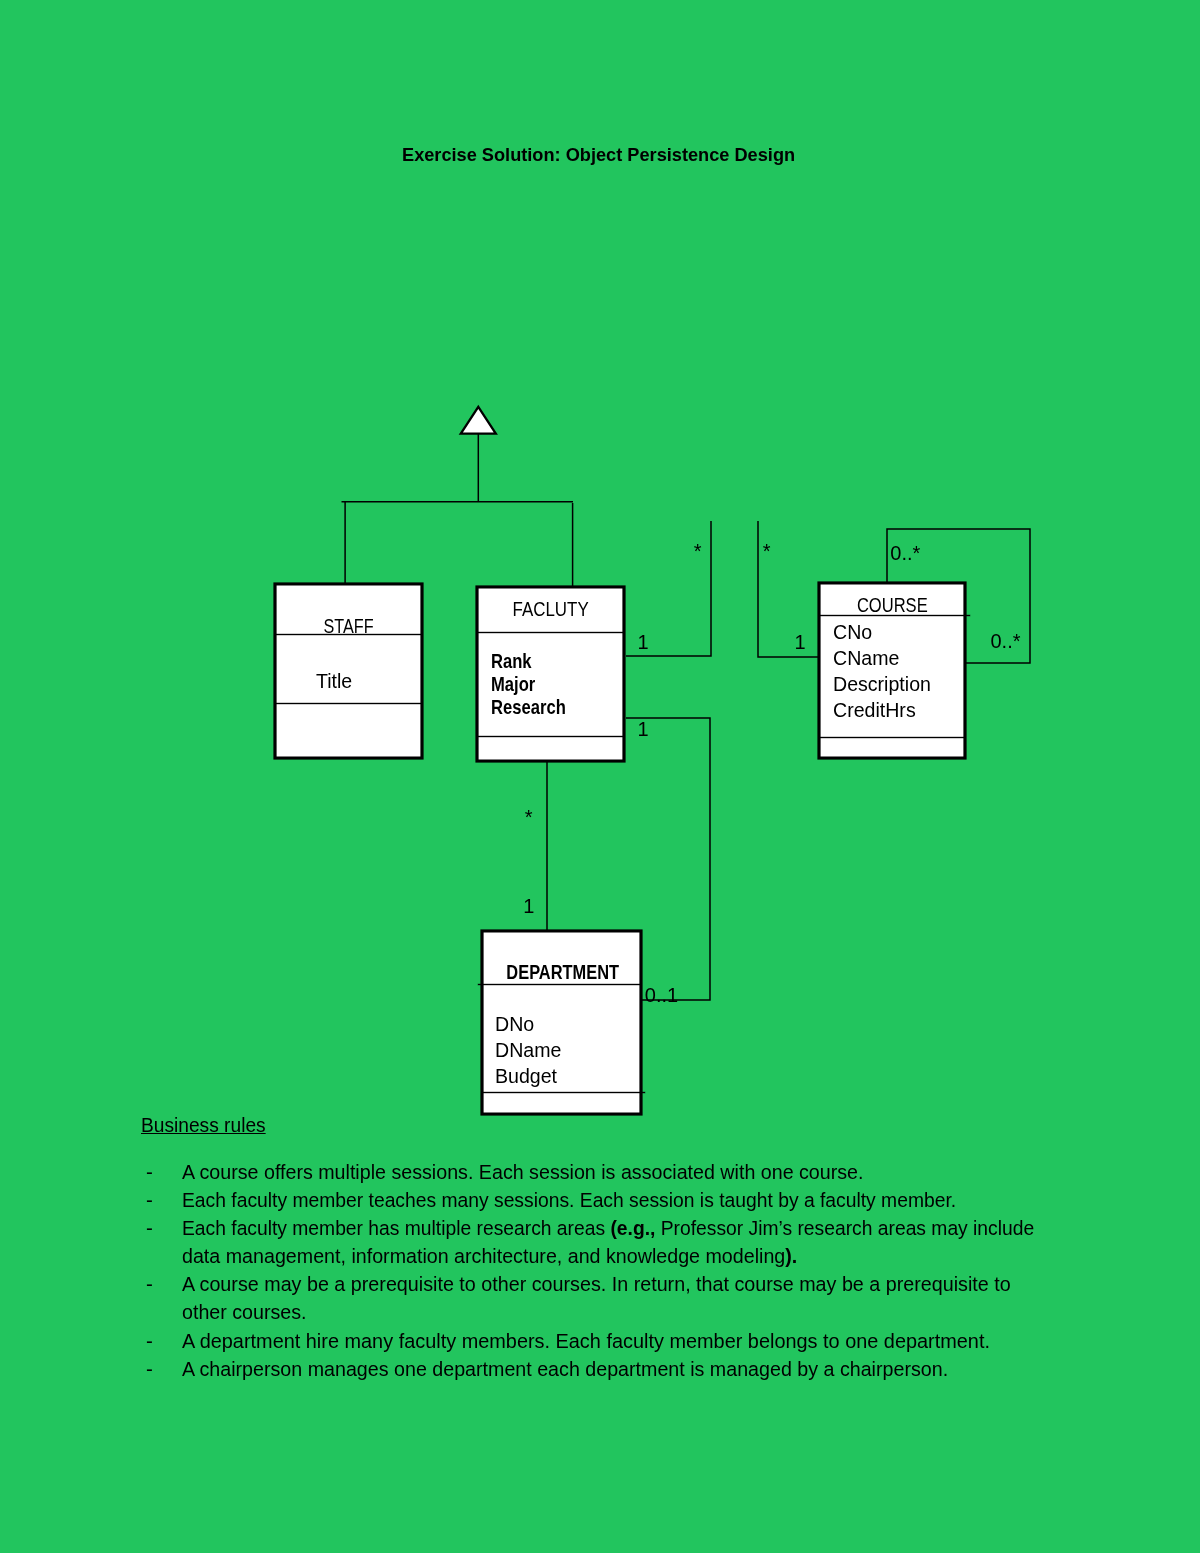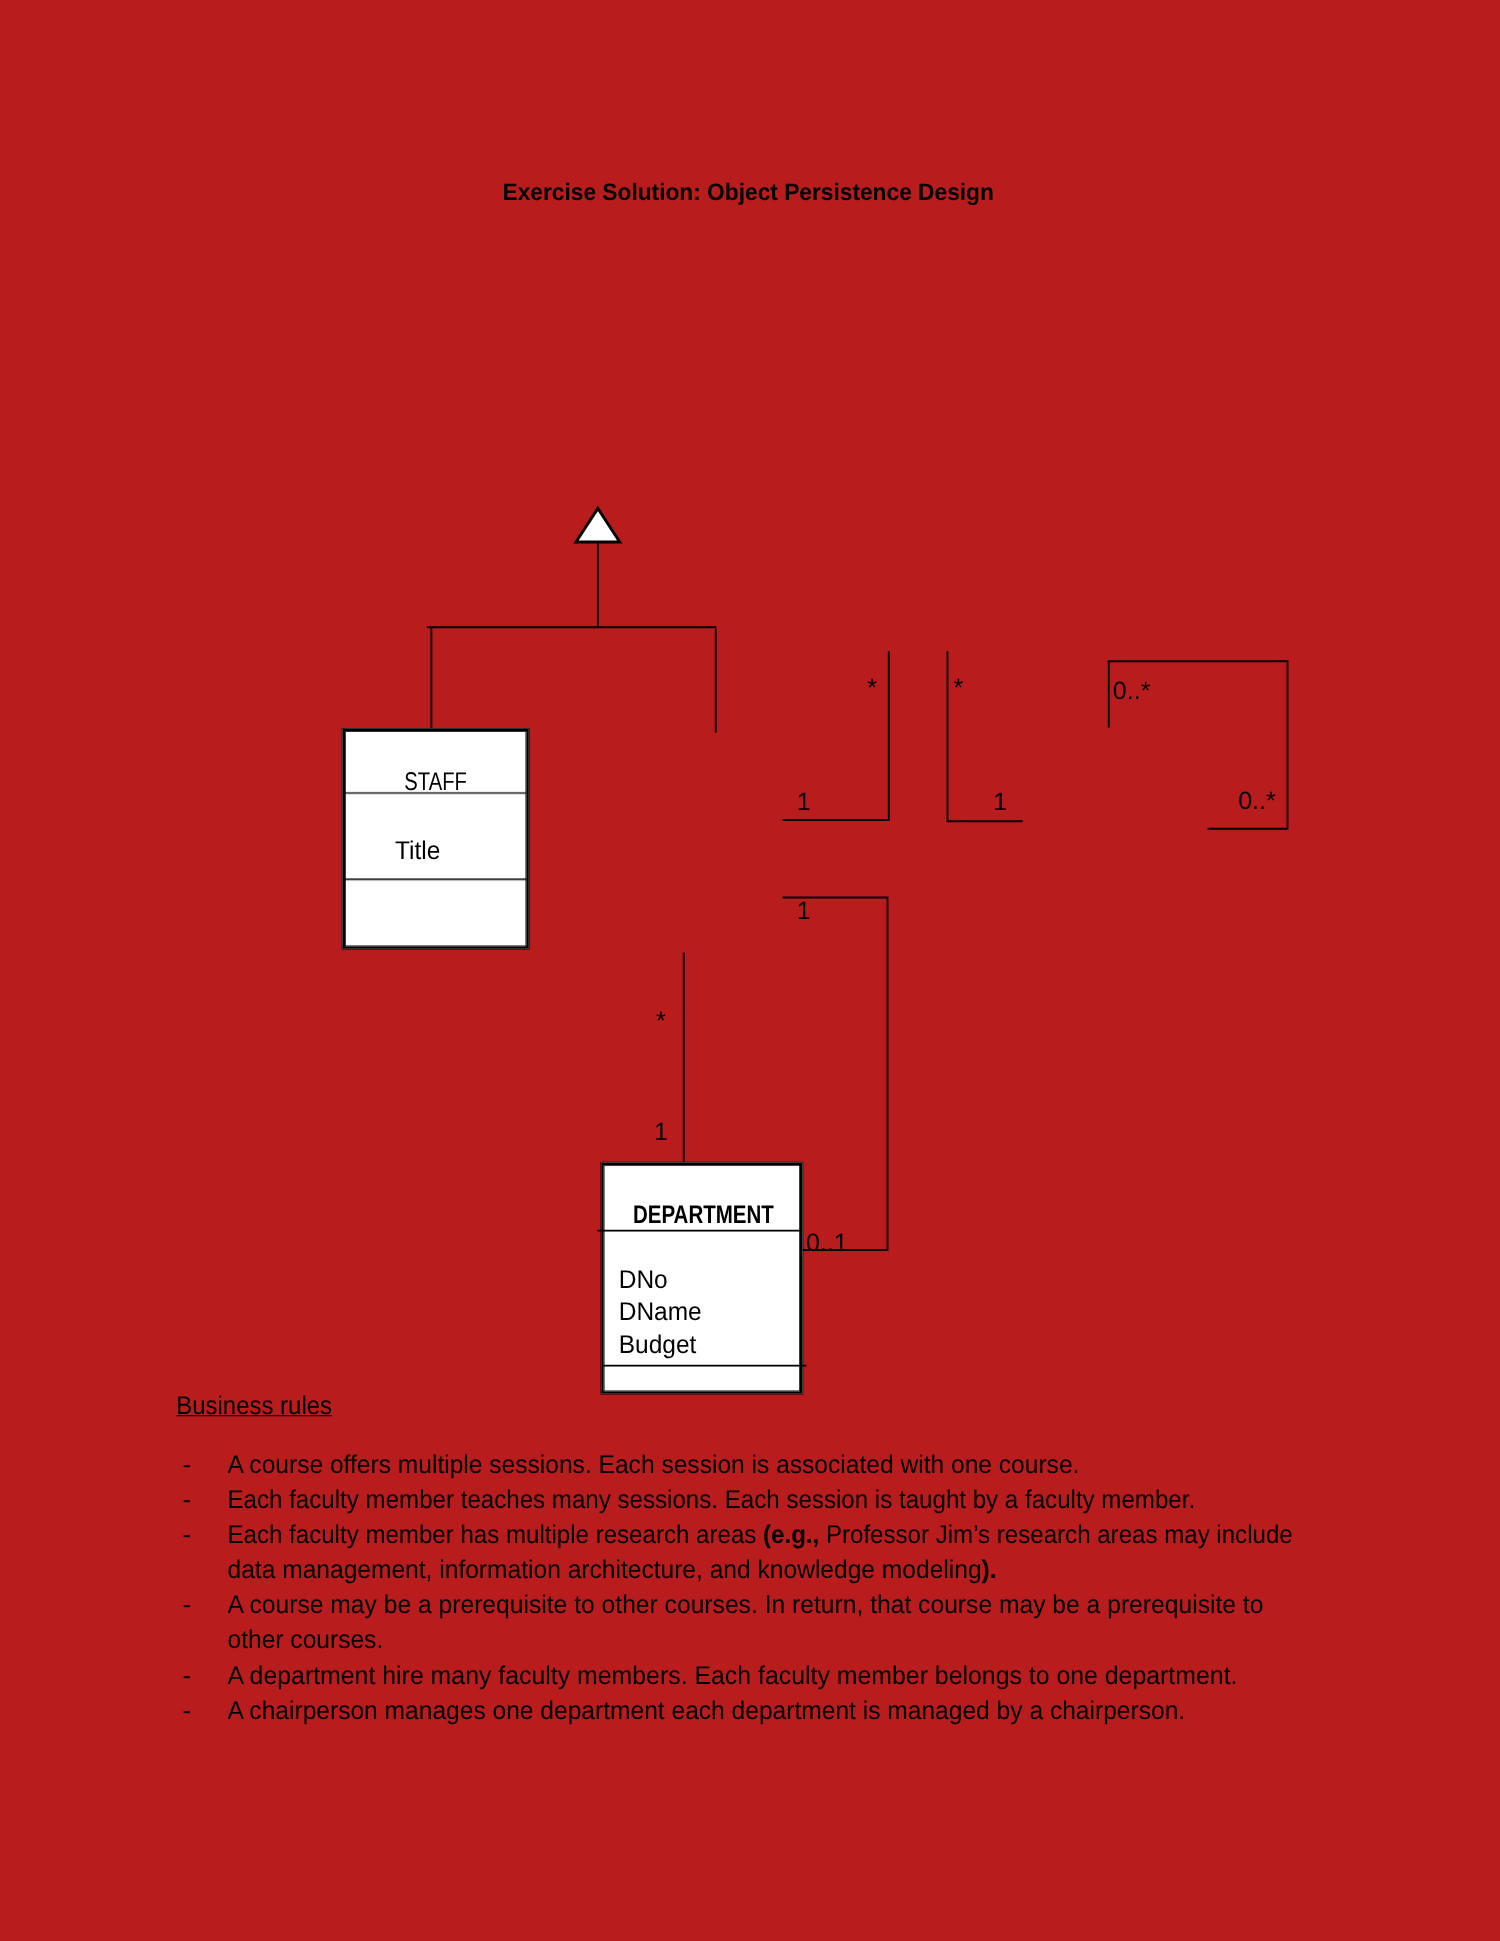--- a/index.html
+++ b/index.html
@@ -1,21 +1,21 @@
 <!DOCTYPE html>
 <html><head>
 <meta charset="utf-8">
 <title>Exercise Solution: Object Persistence Design</title>
 <style>
   html,body{margin:0;padding:0;background:#ffffff;}
   body{width:1200px;height:1553px;position:relative;overflow:hidden;
        font-family:"Liberation Sans",sans-serif;color:#000;}
   .doc-title,.cls .cname,.cls .attrs .a,.mult,.br-head,.rule .txt,.rule .dash{
        will-change:opacity;}
-  #page{position:absolute;left:0;top:0;width:1200px;height:1553px;background:#b91c1c;will-change:opacity;}
+  #page{position:absolute;left:0;top:0;width:1200px;height:1553px;background:#22c55e;will-change:opacity;}
 
   .doc-title{position:absolute;font-weight:bold;font-size:19px;white-space:nowrap;
              transform:scaleX(0.957);transform-origin:left top;letter-spacing:0px;}
 
   svg.lines{position:absolute;left:0;top:0;width:1200px;height:1553px;overflow:visible;}
 
   .cls{position:absolute;box-sizing:border-box;background:#fff;border:2px solid #000;box-shadow:inset 0 0 0 0.6px #000, 0 0 0 0.6px #000;}
   .cls .cname{position:absolute;left:0;right:0;text-align:center;white-space:nowrap;
               font-size:20.5px;line-height:20px;transform:scaleX(0.80);transform-origin:center top;}
   .cls .divider{position:absolute;left:0;right:0;height:0;border-top:1px solid #000;
@@ -77,21 +77,42 @@
 
   <div class="cls" style="left:274.3px;top:583px;width:149px;height:176px;">
     <div class="cname" style="top:31.4px;transform:scaleX(0.79);">STAFF</div>
     <div class="divider" style="top:49px;"></div>
     <div class="attrs" style="left:12.2px;top:83.2px;margin-left:28px;">
       <div class="a">Title</div>
     </div>
     <div class="divider" style="top:118px;"></div>
   </div>
 
+  <div class="cls" style="left:476px;top:586px;width:149.3px;height:176px;">
+    <div class="cname" style="top:11.2px;transform:scaleX(0.824);">FACLUTY</div>
+    <div class="divider" style="top:44px;"></div>
+    <div class="attrs bold cond81" style="left:12.9px;top:60.9px;line-height:23.1px;">
+      <div class="a">Rank</div>
+      <div class="a">Major</div>
+      <div class="a">Research</div>
+    </div>
+    <div class="divider" style="top:148px;"></div>
+  </div>
 
+  <div class="cls" style="left:818px;top:582px;width:148px;height:177px;">
+    <div class="cname" style="top:10.6px;left:1.4px;transform:scaleX(0.807);">COURSE</div>
+    <div class="divider" style="top:31px;right:-6px;"></div>
+    <div class="attrs" style="left:13px;top:35px;line-height:26px;">
+      <div class="a">CNo</div>
+      <div class="a">CName</div>
+      <div class="a">Description</div>
+      <div class="a">CreditHrs</div>
+    </div>
+    <div class="divider" style="top:153px;"></div>
+  </div>
 
   <div class="cls" style="left:481px;top:930px;width:161px;height:185px;">
     <div class="cname bold" style="top:30px;left:1.6px;">DEPARTMENT</div>
     <div class="divider" style="top:52px;left:-5px;"></div>
     <div class="attrs" style="left:12px;top:79.4px;line-height:25.7px;">
       <div class="a">DNo</div>
       <div class="a">DName</div>
       <div class="a">Budget</div>
     </div>
     <div class="divider" style="top:160px;right:-5px;"></div>

